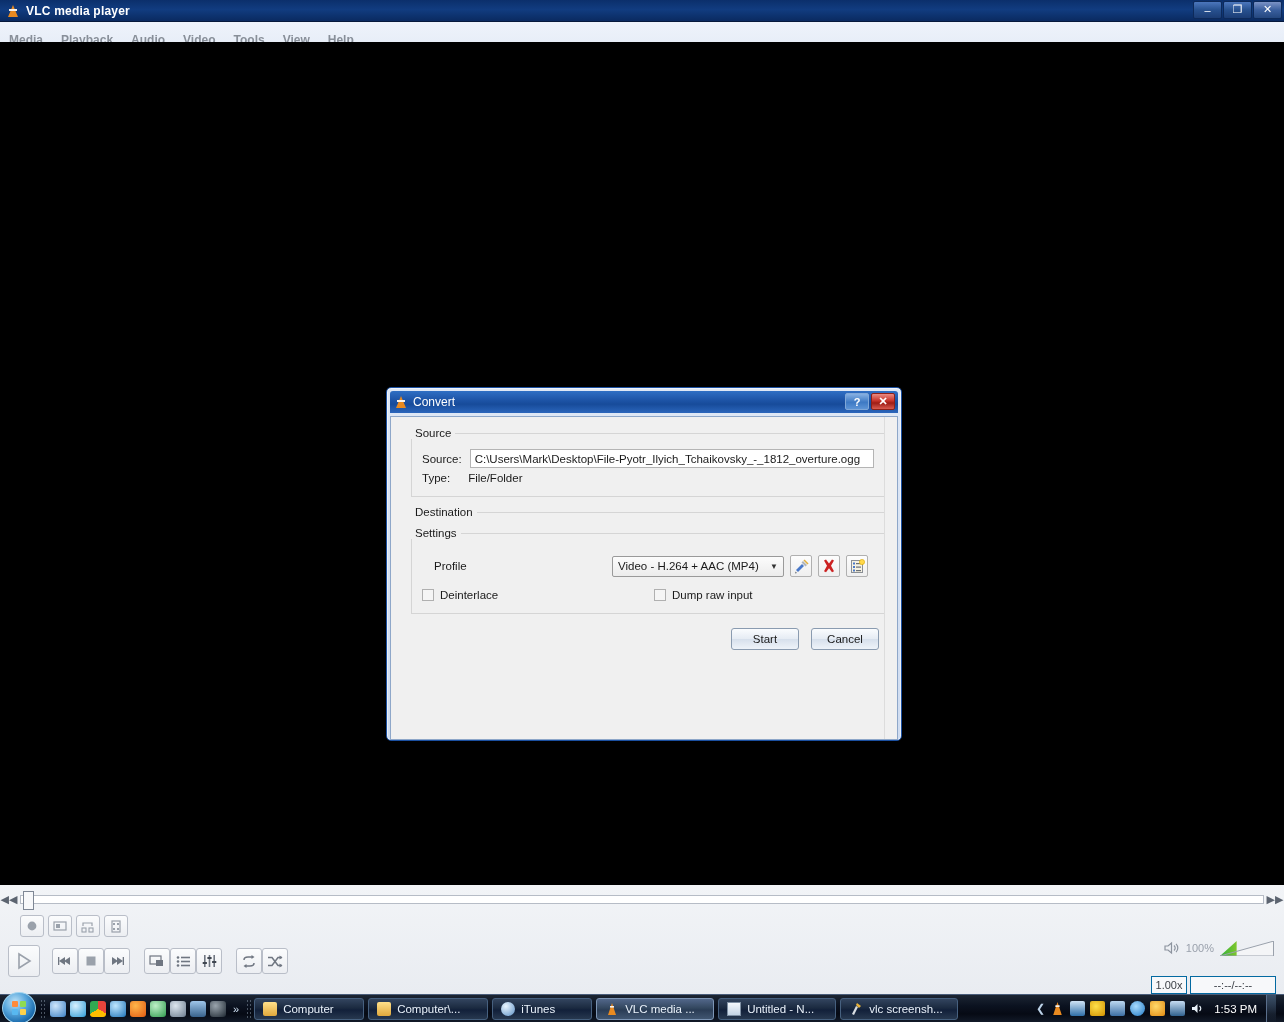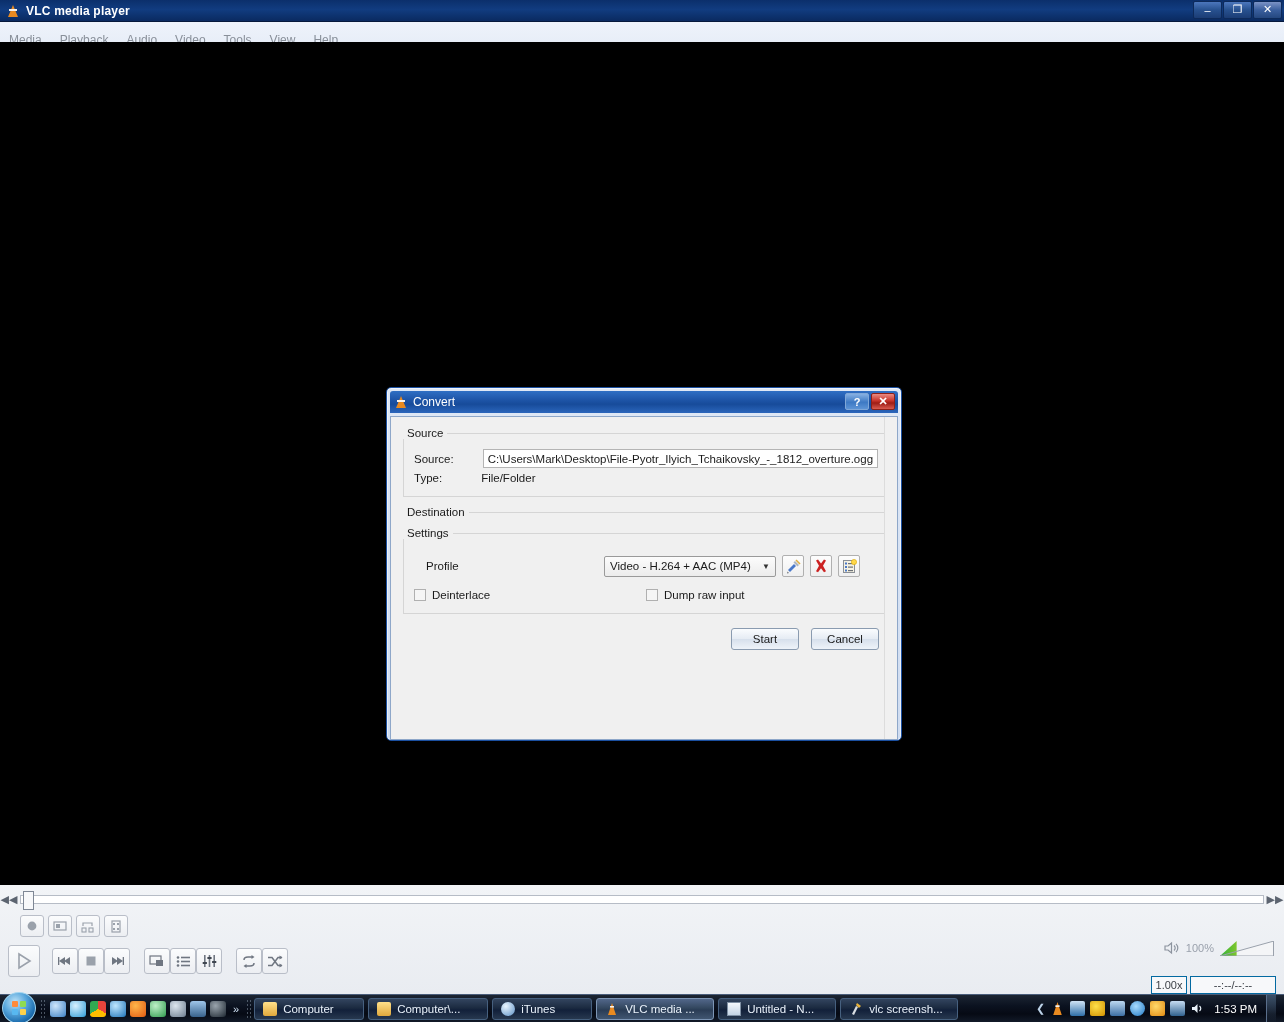--- a/index.html
+++ b/index.html
@@ -42,21 +42,21 @@
     border: 1px solid #0d2a5a; border-radius: 2px;
     display:flex; align-items:center; justify-content:center;
     color:#fff; font-size:11px; font-family:"Liberation Sans",sans-serif;
   }
   .win-btn.close { background: linear-gradient(180deg,#7b93c6 0%,#3a5f9e 50%,#24477f 100%); }
 
   .vlc-menubar {
     position:absolute; left:0; top:22px; width:1284px; height:36px;
     background: linear-gradient(180deg,#eef3fb 0%, #e3eaf5 100%);
     border-bottom:1px solid #c5cedd;
-    display:flex; align-items:center;
+    display:flex; align-items:center;font-weight:bold;
   }
   .menu-item {
     font-size:12px; color:#888f99; padding:2px 9px; line-height:14px;
   }
 
   .vlc-video {
     position:absolute; left:0; top:42px; width:1284px; height:842px;
     background:#000;
   }
 
@@ -129,35 +129,35 @@
     display:flex; align-items:center; justify-content:center;
     font-size:11px; color:#fff; font-weight:bold;
   }
   .tb-help { background: linear-gradient(180deg,#86b0e2 0%,#3d79c4 55%,#5d94d6 100%); }
   .tb-close { background: linear-gradient(180deg,#e98b84 0%,#c8342a 45%,#9e1d15 60%,#d95c50 100%); border-color:#8d2018; }
 
   .dlg-body {
     position:relative;
     height:324px; margin-top:3px;
     background:#f0f0f0; border:1px solid #8ea7c9;
-    padding:10px 12px 0 12px;
+    padding:10px 12px 0 20px;
   }
   .dlg-scroll {
     position:absolute; right:0; top:0; width:13px; height:100%;
     background:#f0f0f0; border-left:1px solid #dcdcdc;
   }
 
   fieldset.grp {
     border:1px solid #d5d5d5; border-left:0; border-right:0; border-bottom:0;
     margin-bottom:9px; padding:0;
   }
   .grp-inner { border:1px solid #d5d5d5; border-top:0; padding:6px 10px 8px 10px; }
   .grp-title { font-size:11.5px; color:#1a1a1a; padding:0 4px; }
 
-  .row { display:flex; align-items:center; margin:4px 0;gap:21px; }
+  .row { display:flex; align-items:center; margin:4px 0; }
   .lbl { font-size:11.5px; color:#1a1a1a; }
   .srcfield {
     flex:1; height:19px; background:#fff; border:1px solid #b4b4b4;
     font-size:11.5px; color:#1a1a1a; padding:1px 4px; line-height:17px;
     margin-left:8px; white-space:nowrap; overflow:hidden;
   }
   .typeval { font-size:11.5px; color:#1a1a1a; margin-left:18px; }
 
   .destfield {
     width:292px; height:20px; background:#fff; border:1px solid #9fb8d6;

